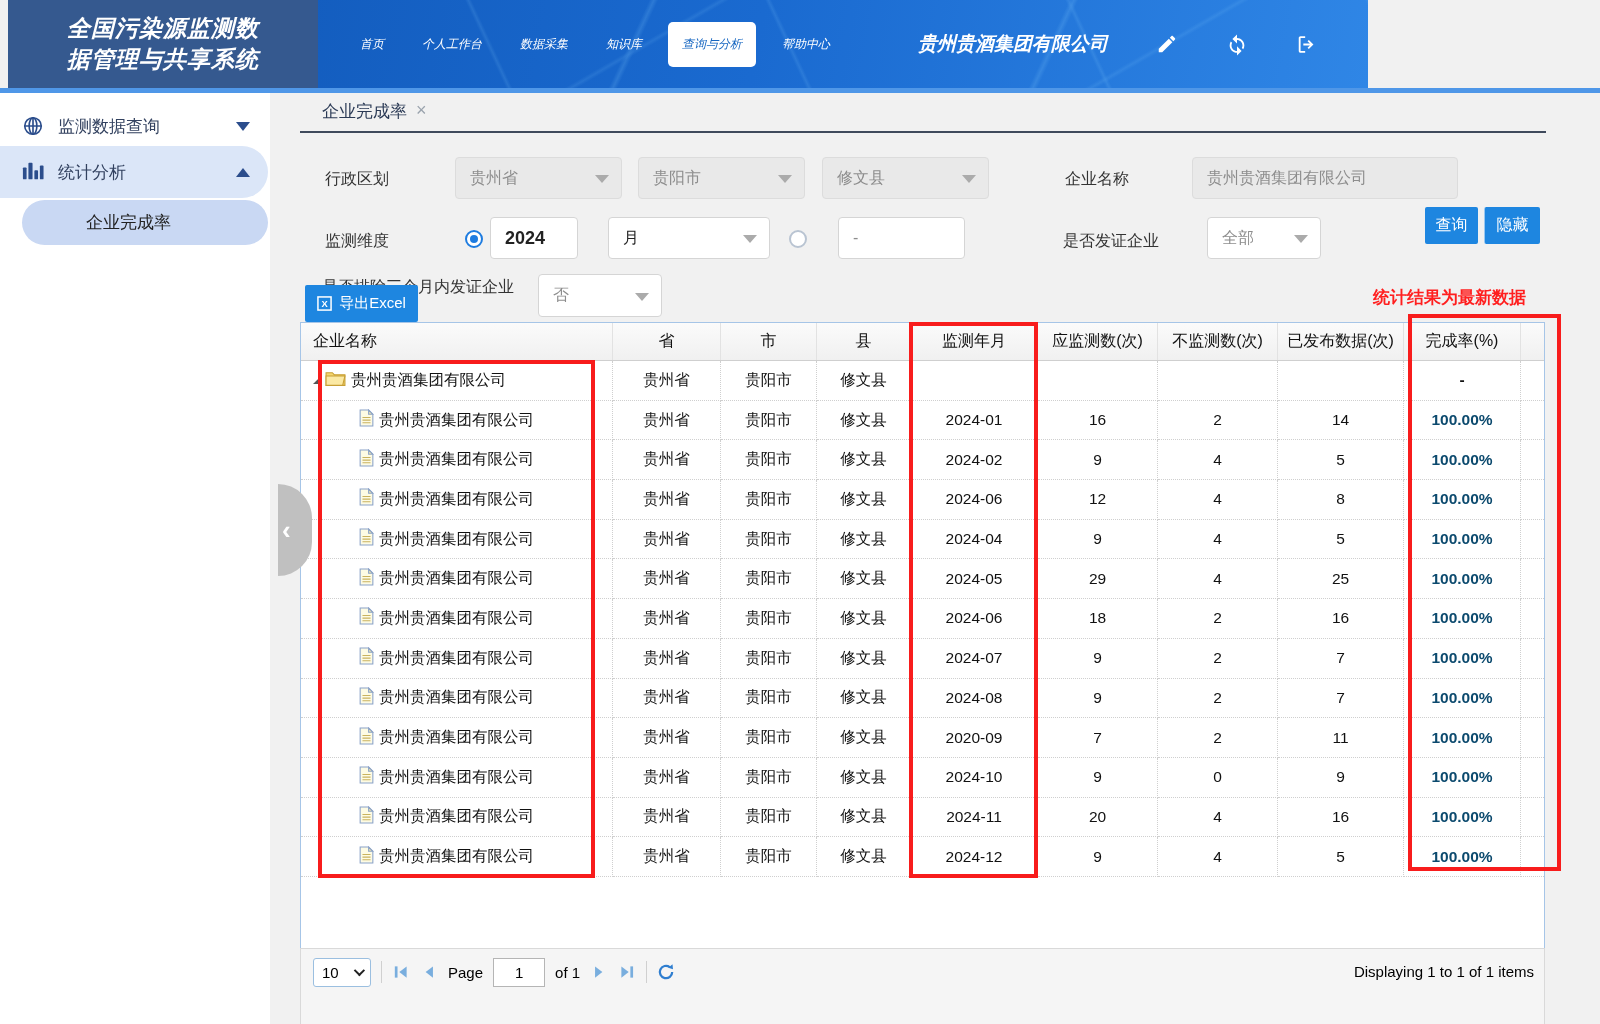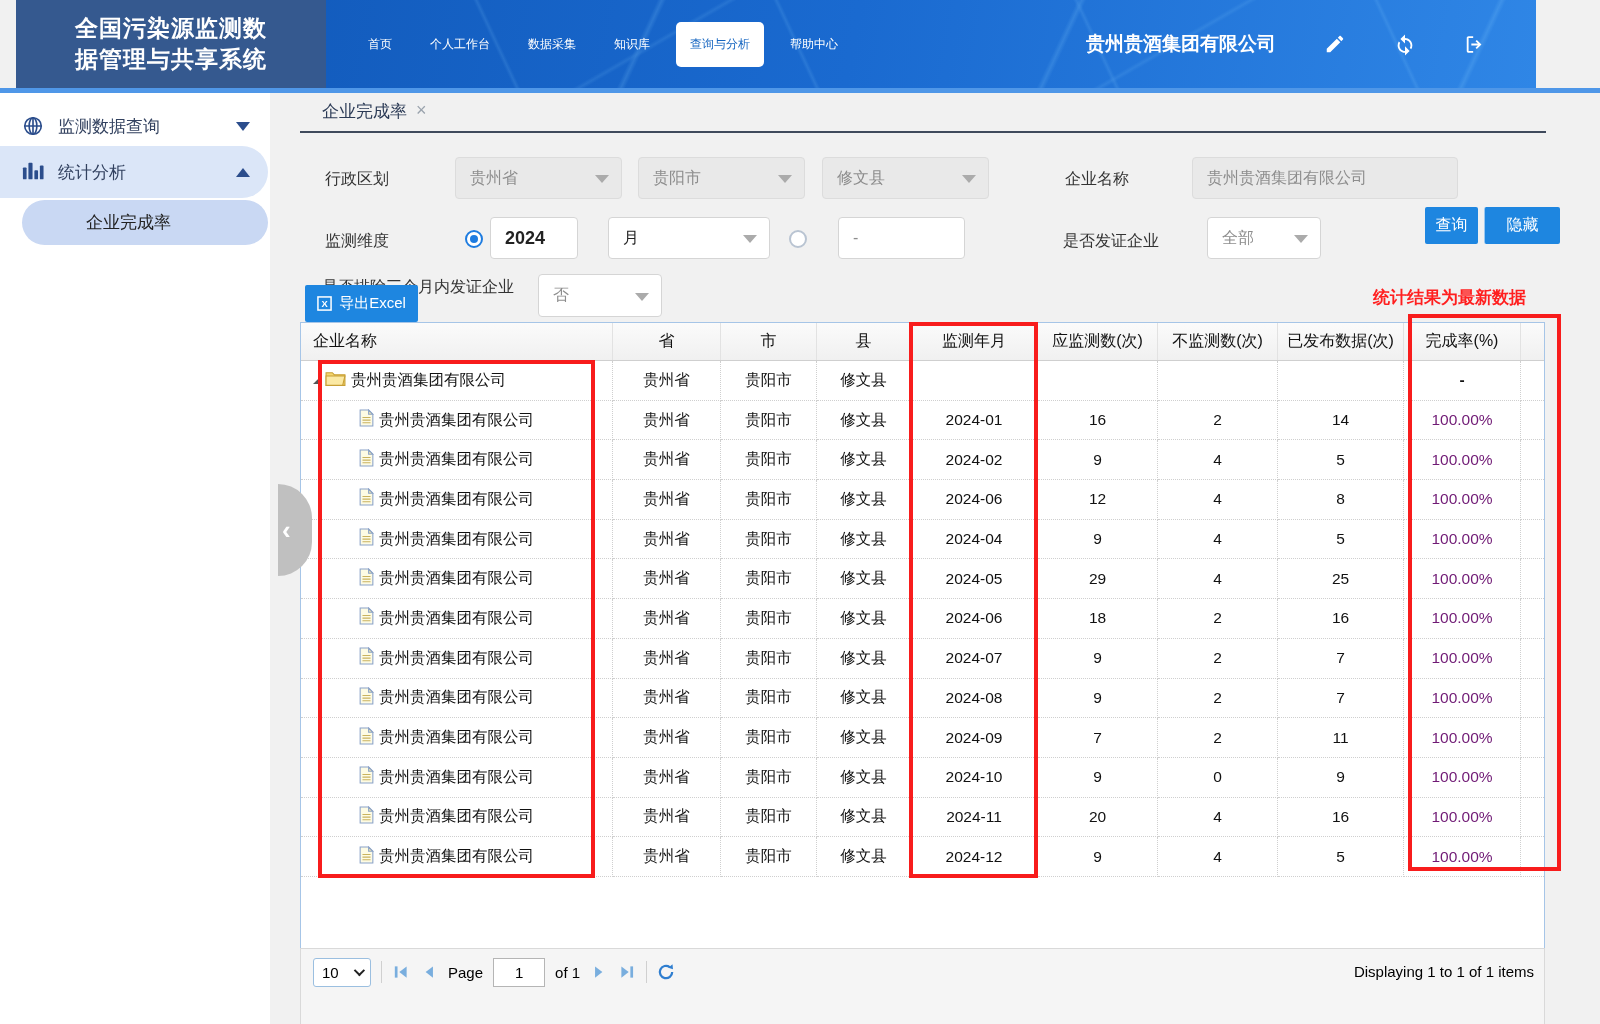--- a/index.html
+++ b/index.html
@@ -1,22 +1,22 @@
 <!DOCTYPE html>
 <html><head>
 <meta charset="utf-8">
 <style>
   * { margin:0; padding:0; box-sizing:border-box; }
   html,body { width:1600px; height:1024px; overflow:hidden;
     font-family:"Liberation Sans","DejaVu Sans",sans-serif; }
   .stage { position:relative; width:1600px; height:1024px; background:#f1f1f1; }
 
   
-  .app-header { position:absolute; left:16px; top:0; width:1520px; height:88px;
-    background:linear-gradient(100deg,#0f55b4 0%,#1a6ad0 55%,#2f86e6 100%); }
+  .app-header { position:absolute; left:8px; top:0; width:1360px; height:88px;
+    background:linear-gradient(100deg,#0f55b4 0%,#1a6ad0 55%,#2f86e6 100%);font-style:italic; }
   .app-header .netlines { position:absolute; inset:0; opacity:.35;
     background:
       linear-gradient(115deg, transparent 48%, rgba(140,210,255,.5) 49%, transparent 50%),
       linear-gradient(65deg, transparent 58%, rgba(140,210,255,.4) 59%, transparent 60%),
       linear-gradient(150deg, transparent 28%, rgba(140,210,255,.35) 29%, transparent 30%);
     background-size: 420px 88px, 300px 88px, 520px 88px; }
   .brand { position:absolute; left:0; top:0; width:310px; height:88px; background:#35598f;
     display:flex; flex-direction:column; justify-content:center; align-items:center; z-index:2; }
   .brand div { color:#fff; font-size:23px; font-weight:bold; letter-spacing:1px; line-height:31px; }
   .main-nav { position:absolute; left:340px; top:0; height:88px; display:flex; align-items:center; gap:14px; z-index:2; }
@@ -66,21 +66,21 @@
     background:#fff; border:1px solid #a6c5e7; border-bottom:none; }
   .trow { display:grid; grid-template-columns:312px 108px 96px 94px 127px 120px 120px 126px 117px 23px; }
   .thead { height:38px; background:linear-gradient(#fbfbfb,#f0f0f0); border-bottom:1px solid #cfcfcf; }
   .thead .tcell { border-right:1px solid #e2e2e2; display:flex; align-items:center; justify-content:center;
     font-size:16px; color:#111; }
   .thead .tcell.first { justify-content:flex-start; padding-left:12px; }
   .tbody .trow { height:39.7px; }
   .tbody .tcell { border-right:1px dotted #cfcfcf; border-bottom:1px dotted #cfcfcf;
     display:flex; align-items:center; justify-content:center; font-size:15.5px; color:#111; overflow:hidden; }
   .tbody .tcell.first { justify-content:flex-start; }
-  .tcell.rate { color:#701a75; font-weight:normal; }
+  .tcell.rate { color:#0c4a6e; font-weight:bold; }
   .tcell.dash { font-weight:bold; }
   .tree-caret { font-size:9px; color:#555; margin:0 5px 0 12px; }
   .tree-ic { flex:0 0 auto; margin-right:5px; }
   .child-indent { width:58px; flex:0 0 auto; }
 
   
   .footer { position:absolute; left:300px; top:948px; width:1245px; height:76px;
     background:#f5f5f5; border:1px solid #d9d9d9; border-bottom:none; }
   .pagebar { position:absolute; left:12px; top:8px; height:30px; display:flex; align-items:center; gap:10px; }
   .psize { width:58px; height:29px; background:#fff; border:1px solid #9bbfe0; border-radius:3px;
@@ -203,21 +203,21 @@
   </div>
   <div class="radio off" style="left:789px; top:230px;"></div>
   <div class="field white" style="left:838px; top:217px; width:127px; height:42px;">
     <span>-</span>
   </div>
   <div class="abs flabel" style="left:1063px; top:231px;">是否发证企业</div>
   <div class="field white dropdown" style="left:1207px; top:217px; width:114px; height:42px;">
     <span>全部</span>
   </div>
   <button class="btn" style="left:1425px; top:207px; width:53px; height:37px;">查询</button>
-  <button class="btn" style="left:1484px; top:207px; width:76px; height:37px; border-left:1px solid rgba(255,255,255,.55);">隐藏</button>
+  <button class="btn" style="left:1484px; top:207px; width:56px; height:37px; border-left:1px solid rgba(255,255,255,.55);">隐藏</button>
 
   <div class="abs flabel" style="left:322px; top:277px; z-index:1;">是否排除三个月内发证企业</div>
   <div class="field white dropdown" style="left:538px; top:274px; width:124px; height:43px;">
     <span>否</span>
   </div>
   <button class="btn" style="left:305px; top:285px; width:113px; height:37px; z-index:3; gap:7px; font-size:15px;">
     <span style="display:inline-flex;">
       <svg viewBox="0 0 16 16" width="15" height="15">
           <rect x="1" y="1" width="14" height="14" fill="none" stroke="#fff" stroke-width="1.6"></rect>
           <text x="8" y="12" font-size="10" fill="#fff" text-anchor="middle" font-weight="bold" font-family="Liberation Sans, sans-serif">X</text>
@@ -427,21 +427,21 @@
             <span class="tree-ic"><svg viewBox="0 0 14 17" width="15" height="18">
                 <path d="M1 1h8l4 4v11H1z" fill="#fdfbe4" stroke="#8aa2c8"></path>
                 <path d="M9 1v4h4z" fill="#efe6ae" stroke="#8aa2c8"></path>
                 <path d="M3.2 8h7.6M3.2 10.5h7.6M3.2 13h7.6" stroke="#c9b35f" stroke-width="1" fill="none"></path>
               </svg></span>
             <span>贵州贵酒集团有限公司</span>
           </div>
           <div class="tcell">贵州省</div>
           <div class="tcell">贵阳市</div>
           <div class="tcell">修文县</div>
-          <div class="tcell">2024-09</div>
+          <div class="tcell">2020-09</div>
           <div class="tcell">7</div>
           <div class="tcell">2</div>
           <div class="tcell">11</div>
           <div class="tcell rate">100.00%</div>
           <div class="tcell" style="border-right: none;"></div>
         </div>
         <div class="trow">
           <div class="tcell first">
             <span class="child-indent"></span>
             <span class="tree-ic"><svg viewBox="0 0 14 17" width="15" height="18">

